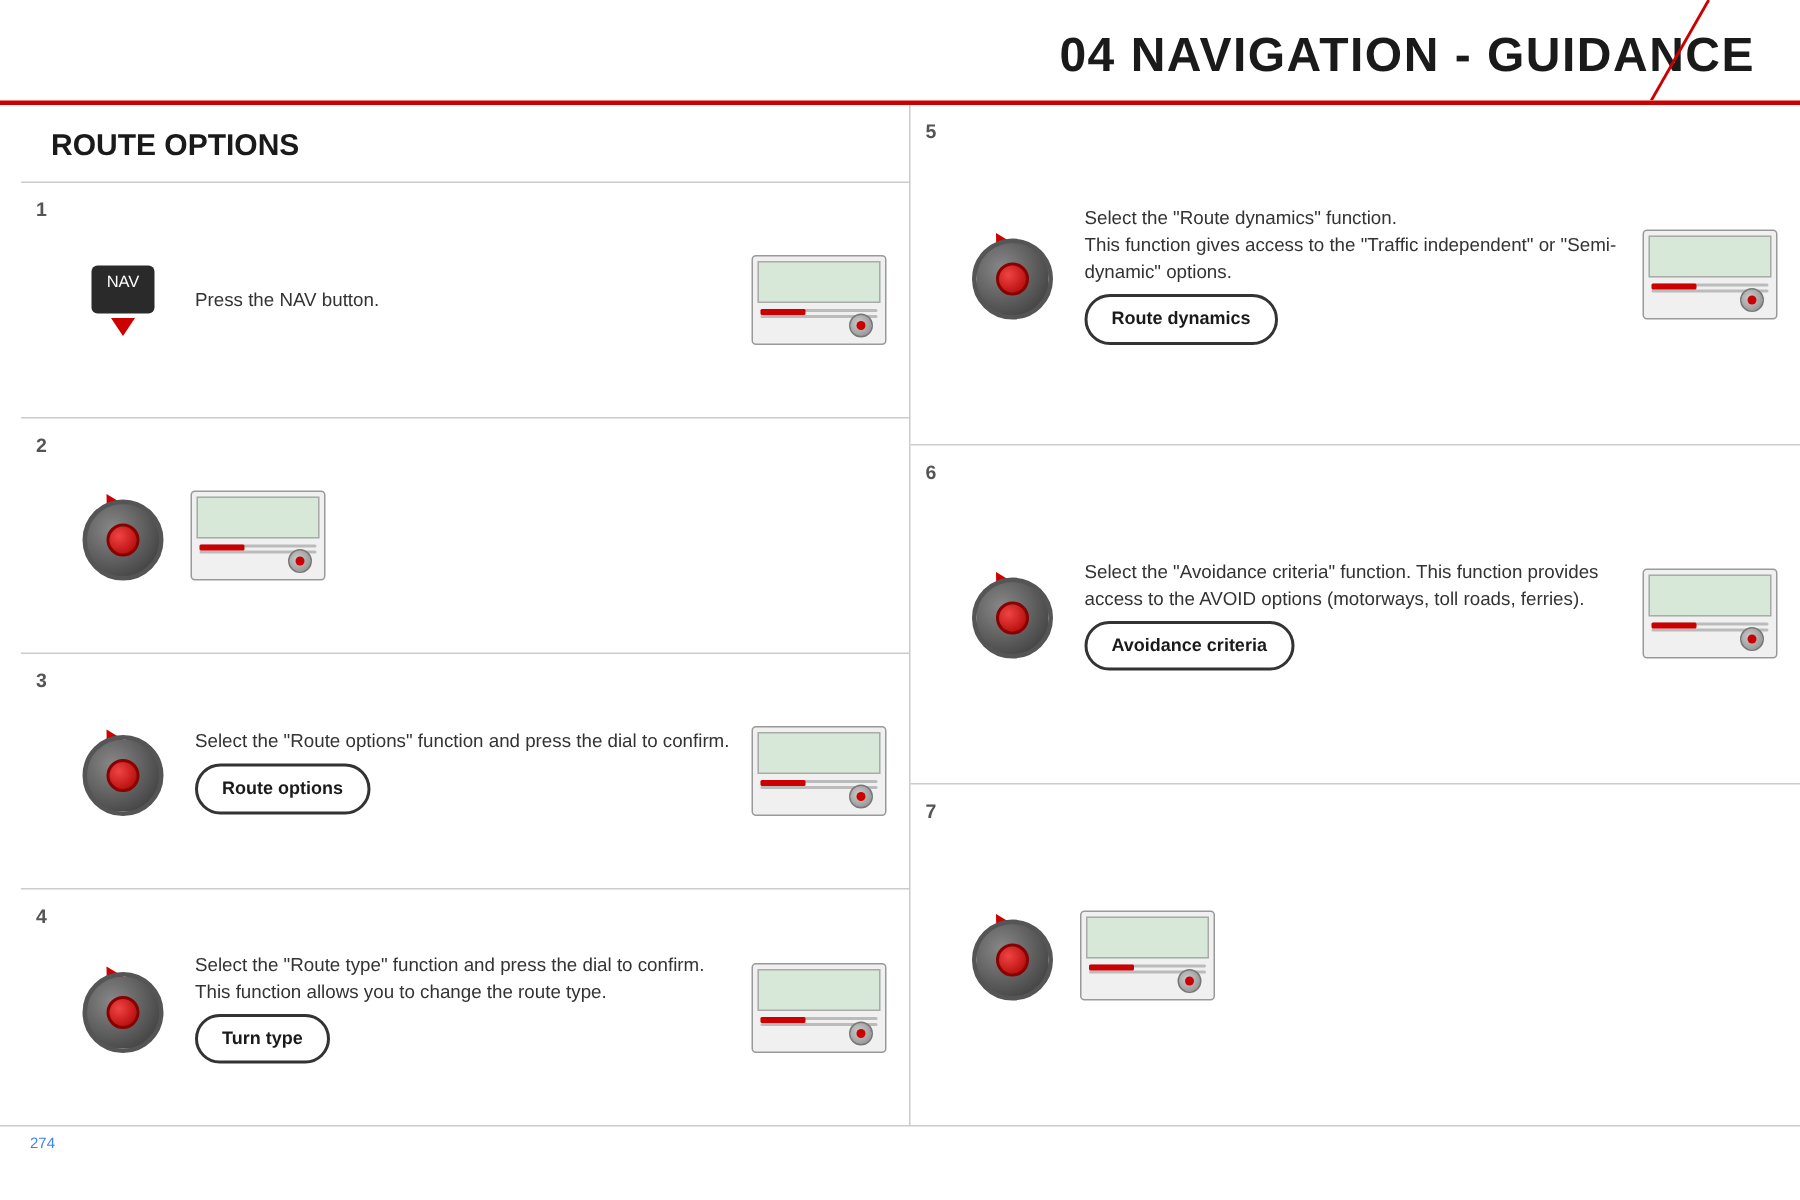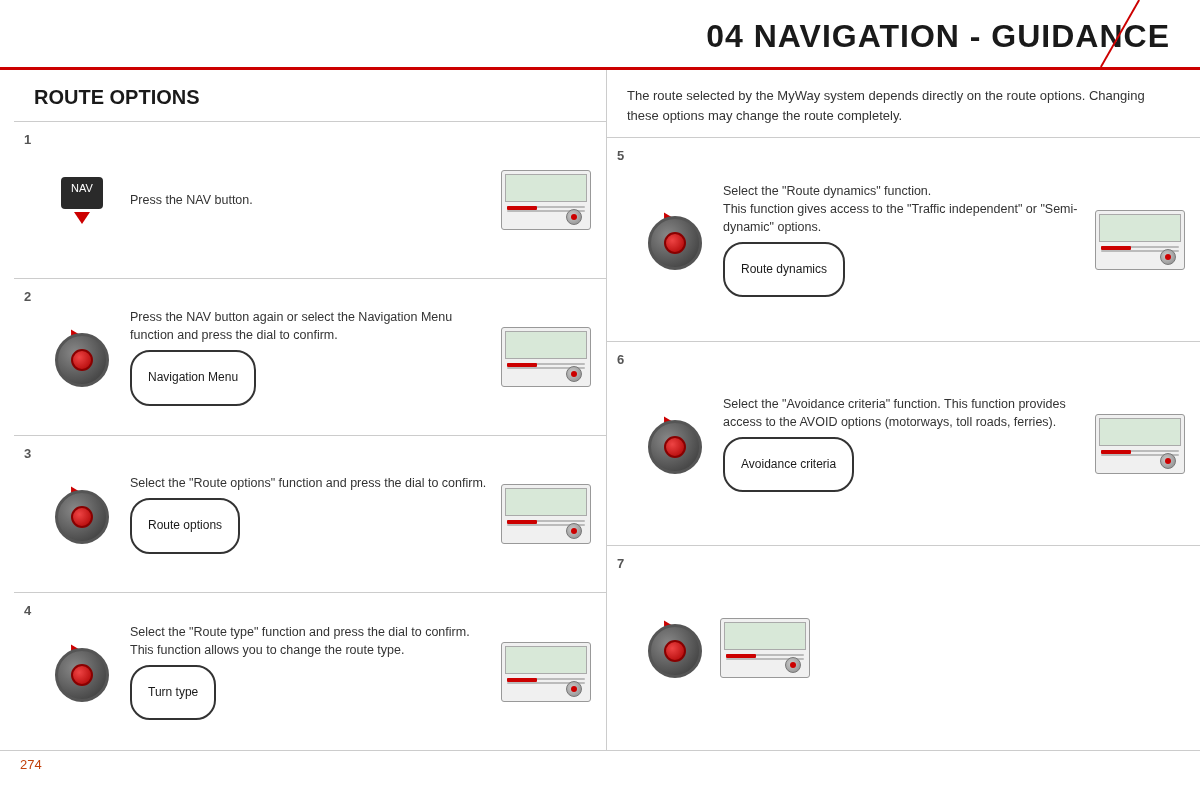--- a/index.html
+++ b/index.html
@@ -124,23 +124,23 @@
       display: flex;
       align-items: center;
       justify-content: center;
     }
 
     
     .pill-label {
       display: inline-block;
       border: 2px solid #333;
       border-radius: 20px;
-      padding: 17px 16px;
+      padding: 6px 16px;
       font-size: 12px;
-      font-weight: normal;
+      font-weight: bold;
       margin-top: 6px;
       color: #1a1a1a;
     }
 
     
     .nav-btn-shape {
       background: #2a2a2a;
       color: #fff;
       font-size: 11px;
       font-weight: normal;
@@ -252,22 +252,22 @@
       position: absolute;
       top: 35px; left: 5px;
       width: 30px; height: 4px;
       background: #cc0000;
       border-radius: 1px;
     }
 
     
     .footer {
       padding: 6px 20px;
-      font-size: 13px;
-      color: #c2410c;
+      font-size: 10px;
+      color: #3b82f6;
       border-top: 1px solid #ccc;
     }
 
     
     .header-diagonal {
       position: absolute;
       right: 40px;
       top: 0;
       bottom: 0;
       width: 80px;
@@ -325,25 +325,20 @@
 
       <div class="step-row">
         <div class="step-number">2</div>
         <div class="step-icon">
           <div class="dial-icon">
             <div class="dial-arrow"></div>
             <div class="dial-body"></div>
             <div class="dial-center"></div>
           </div>
         </div>
-        <div class="step-content">
-          <span>Press the NAV button again or select the Navigation Menu function and press the dial to confirm.</span>
-          <br>
-          <span class="pill-label">Navigation Menu</span>
-        </div>
         <div class="step-image">
           <div class="device-img">
             <div class="device-screen"></div>
             <div class="device-lines">
               <div class="device-line"></div>
               <div class="device-line"></div>
             </div>
             <div class="device-highlight"></div>
             <div class="device-knob"></div>
             <div class="device-knob-center"></div>
@@ -404,24 +399,20 @@
             <div class="device-knob"></div>
             <div class="device-knob-center"></div>
           </div>
         </div>
       </div>
 
     </div>
   </div>
 
   <div class="right-panel">
-    <div class="intro-text">
-      <span>The route selected by the MyWay system depends directly on the route options.
-Changing these options may change the route completely.</span>
-    </div>
     <div class="steps-right">
 
       <div class="step-row">
         <div class="step-number">5</div>
         <div class="step-icon">
           <div class="dial-icon">
             <div class="dial-arrow"></div>
             <div class="dial-body"></div>
             <div class="dial-center"></div>
           </div>

